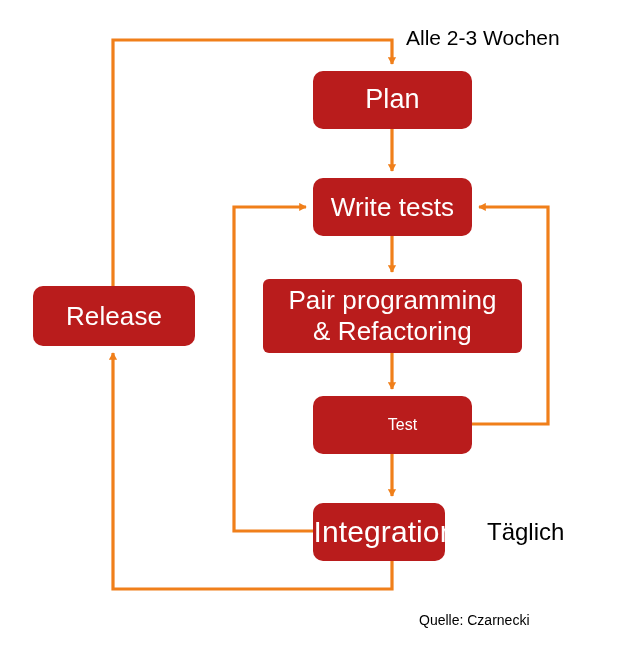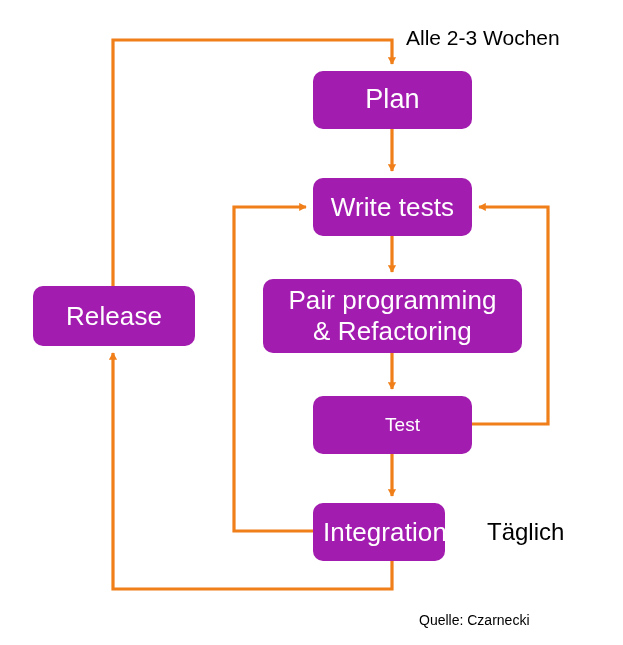--- a/index.html
+++ b/index.html
@@ -22,21 +22,21 @@
     position: absolute;
     left: 0;
     top: 0;
     width: 623px;
     height: 645px;
     pointer-events: none;
   }
   .node {
     position: absolute;
     box-sizing: border-box;
-    background: #a21caf;
+    background: #b91c1c;
     border-radius: 10px;
     color: #ffffff;
     display: flex;
     align-items: center;
     justify-content: center;
     text-align: center;
     line-height: 1.18;
     letter-spacing: 0.1px;
     z-index: 2;
   }
@@ -47,23 +47,23 @@
   .annotation {
     position: absolute;
     color: #000000;
     white-space: nowrap;
     z-index: 3;
   }
 
   
   #node-plan        { left: 313px; top: 71px;  width: 159px; height: 58px; font-size: 27px; }
   #node-write-tests { left: 313px; top: 178px; width: 159px; height: 58px; font-size: 26px; justify-content: center; }
-  #node-pair        { left: 263px; top: 279px; width: 259px; height: 74px; font-size: 26px; }
-  #node-test        { left: 313px; top: 396px; width: 159px; height: 58px; font-size: 19px; padding-left: 20px; }
-  #node-integration { left: 313px; top: 503px; width: 132px; height: 58px; font-size: 26px; padding-left: 12px; }
+  #node-pair        { left: 263px; top: 279px; width: 259px; height: 74px; font-size: 26px; border-radius: 6px; }
+  #node-test        { left: 313px; top: 396px; width: 159px; height: 58px; font-size: 16px; padding-left: 20px; }
+  #node-integration { left: 313px; top: 503px; width: 132px; height: 58px; font-size: 30px; padding-left: 12px; }
   #node-release     { left: 33px;  top: 286px; width: 162px; height: 60px; font-size: 26px; }
 
   
   #label-cadence-weeks { left: 406px; top: 14px;  font-size: 21px; margin-top: 12px; }
   #label-cadence-daily { left: 487px; top: 518px; font-size: 24px; }
   #label-source        { left: 419px; top: 612px; font-size: 14px; }
 </style>
 </head>
 <body>
 

